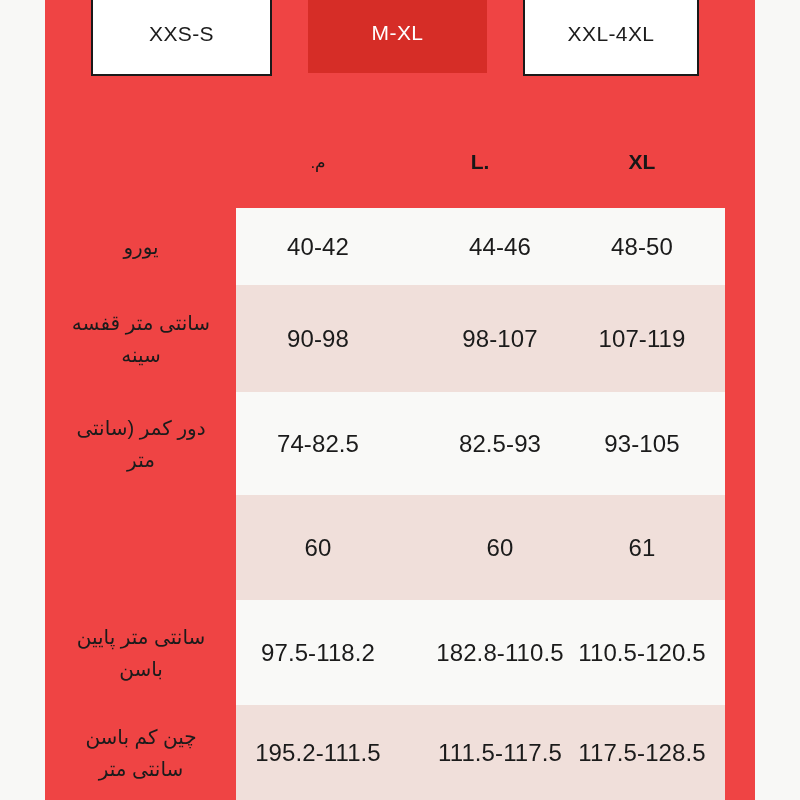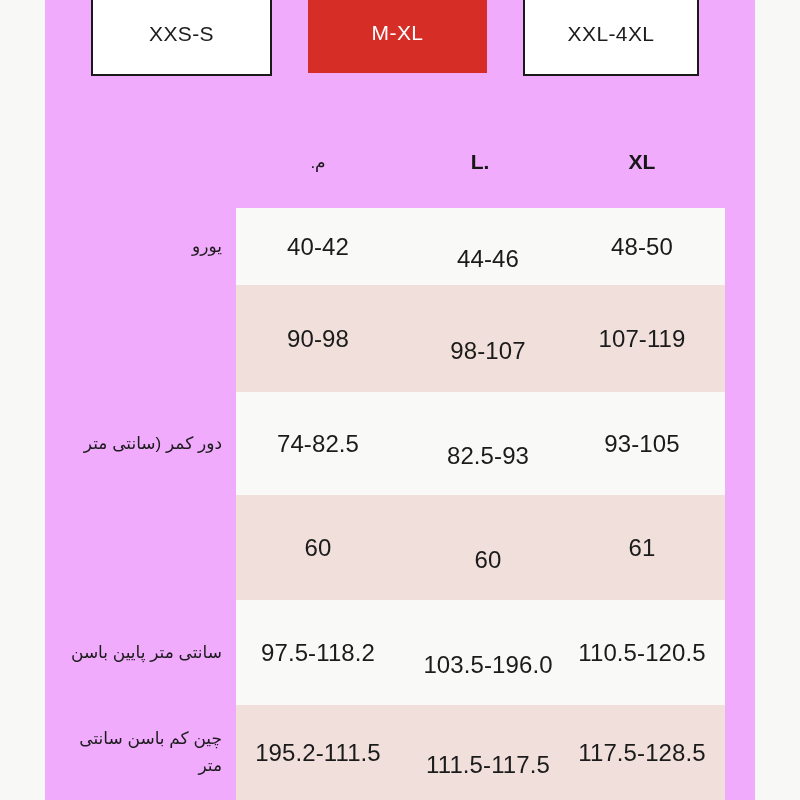--- a/index.html
+++ b/index.html
@@ -13,21 +13,21 @@
     overflow: hidden;
     background: #ffffff;
     font-family: "Liberation Sans", "DejaVu Sans", sans-serif;
     -webkit-font-smoothing: antialiased;
   }
 
   #page {
     position: relative;
     width: 800px;
     height: 800px;
-    background: #f0abfc;
+    background: #ef4444;
   }
 
   
   .gutter {
     position: absolute;
     top: 0;
     bottom: 0;
     background: #f8f8f6;
     pointer-events: none;
   }
@@ -122,38 +122,38 @@
   .row.odd  .band { background: #f9f9f7; }
   .row.even .band { background: #f0dfda; }
 
   .row-label {
     position: absolute;
     right: 578px;        
     width: 162px;
     top: 50%;
     transform: translateY(-50%);
     direction: rtl;
-    text-align: right;
-    font-size: 17px;
+    text-align: center;
+    font-size: 20px;
     line-height: 1.62;
     color: #1b1b1b;
     white-space: normal;
   }
 
   .cell {
     position: absolute;
     top: 50%;
     transform: translate(-50%, -50%);
     font-size: 24px;
     color: #1b1b1b;
     white-space: nowrap;
     letter-spacing: 0.1px;
   }
   .cell-c0 { left: 318px; }
-  .cell-c1 { left: 488px; margin-top: 12px; }
+  .cell-c1 { left: 500px; }
   .cell-c2 { left: 642px; }
 
   .h-77  { height: 77px;  }
   .h-107 { height: 107px; }
   .h-103 { height: 103px; }
   .h-105 { height: 105px; }
   .h-95  { height: 95px;  }
 </style>
 </head>
 <body>
@@ -186,20 +186,21 @@
     <div class="row odd h-77">
       <div class="band"></div>
       <div class="row-label">یورو</div>
       <div class="cell cell-c0">40-42</div>
       <div class="cell cell-c1">44-46</div>
       <div class="cell cell-c2">48-50</div>
     </div>
 
     <div class="row even h-107">
       <div class="band"></div>
+      <div class="row-label">سانتی متر قفسه سینه</div>
       <div class="cell cell-c0">90-98</div>
       <div class="cell cell-c1">98-107</div>
       <div class="cell cell-c2">107-119</div>
     </div>
 
     <div class="row odd h-103">
       <div class="band"></div>
       <div class="row-label">دور کمر (سانتی متر</div>
       <div class="cell cell-c0">74-82.5</div>
       <div class="cell cell-c1">82.5-93</div>
@@ -210,21 +211,21 @@
       <div class="band"></div>
       <div class="cell cell-c0">60</div>
       <div class="cell cell-c1">60</div>
       <div class="cell cell-c2">61</div>
     </div>
 
     <div class="row odd h-105">
       <div class="band"></div>
       <div class="row-label">سانتی متر پایین باسن</div>
       <div class="cell cell-c0">97.5-118.2</div>
-      <div class="cell cell-c1">103.5-196.0</div>
+      <div class="cell cell-c1">182.8-110.5</div>
       <div class="cell cell-c2">110.5-120.5</div>
     </div>
 
     <div class="row even h-95">
       <div class="band"></div>
       <div class="row-label">چین کم باسن سانتی متر</div>
       <div class="cell cell-c0">195.2-111.5</div>
       <div class="cell cell-c1">111.5-117.5</div>
       <div class="cell cell-c2">117.5-128.5</div>
     </div>

